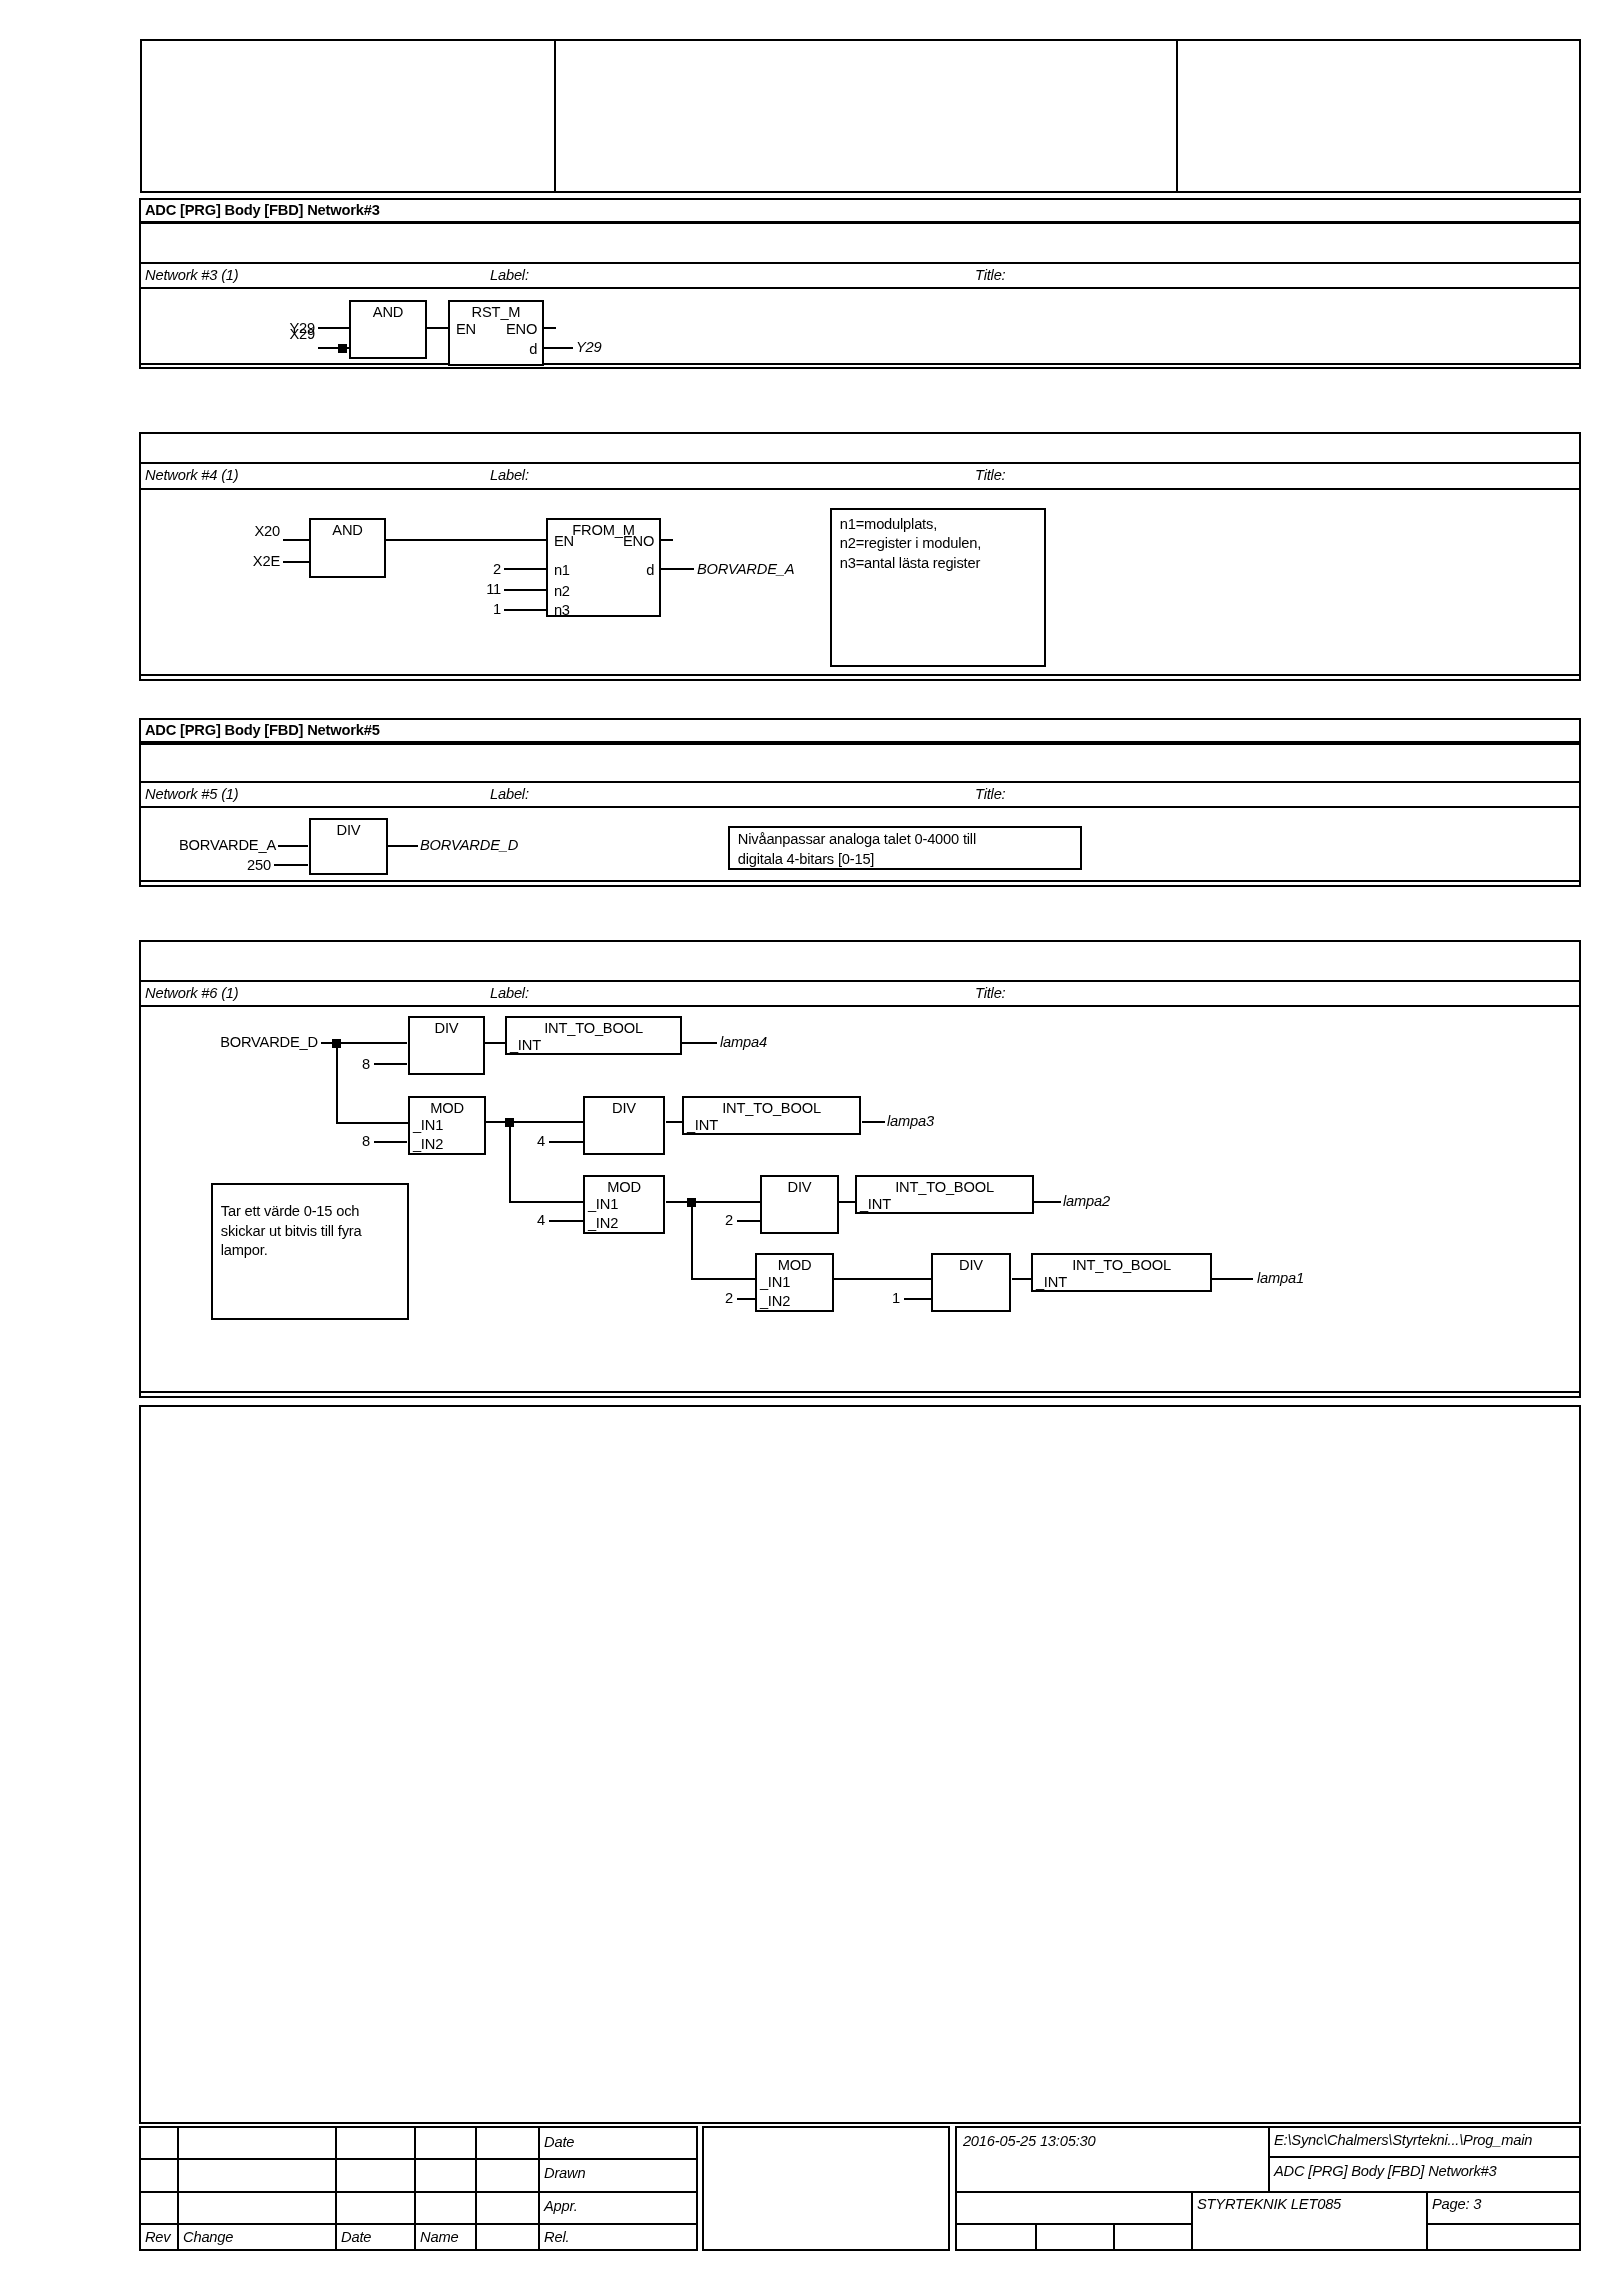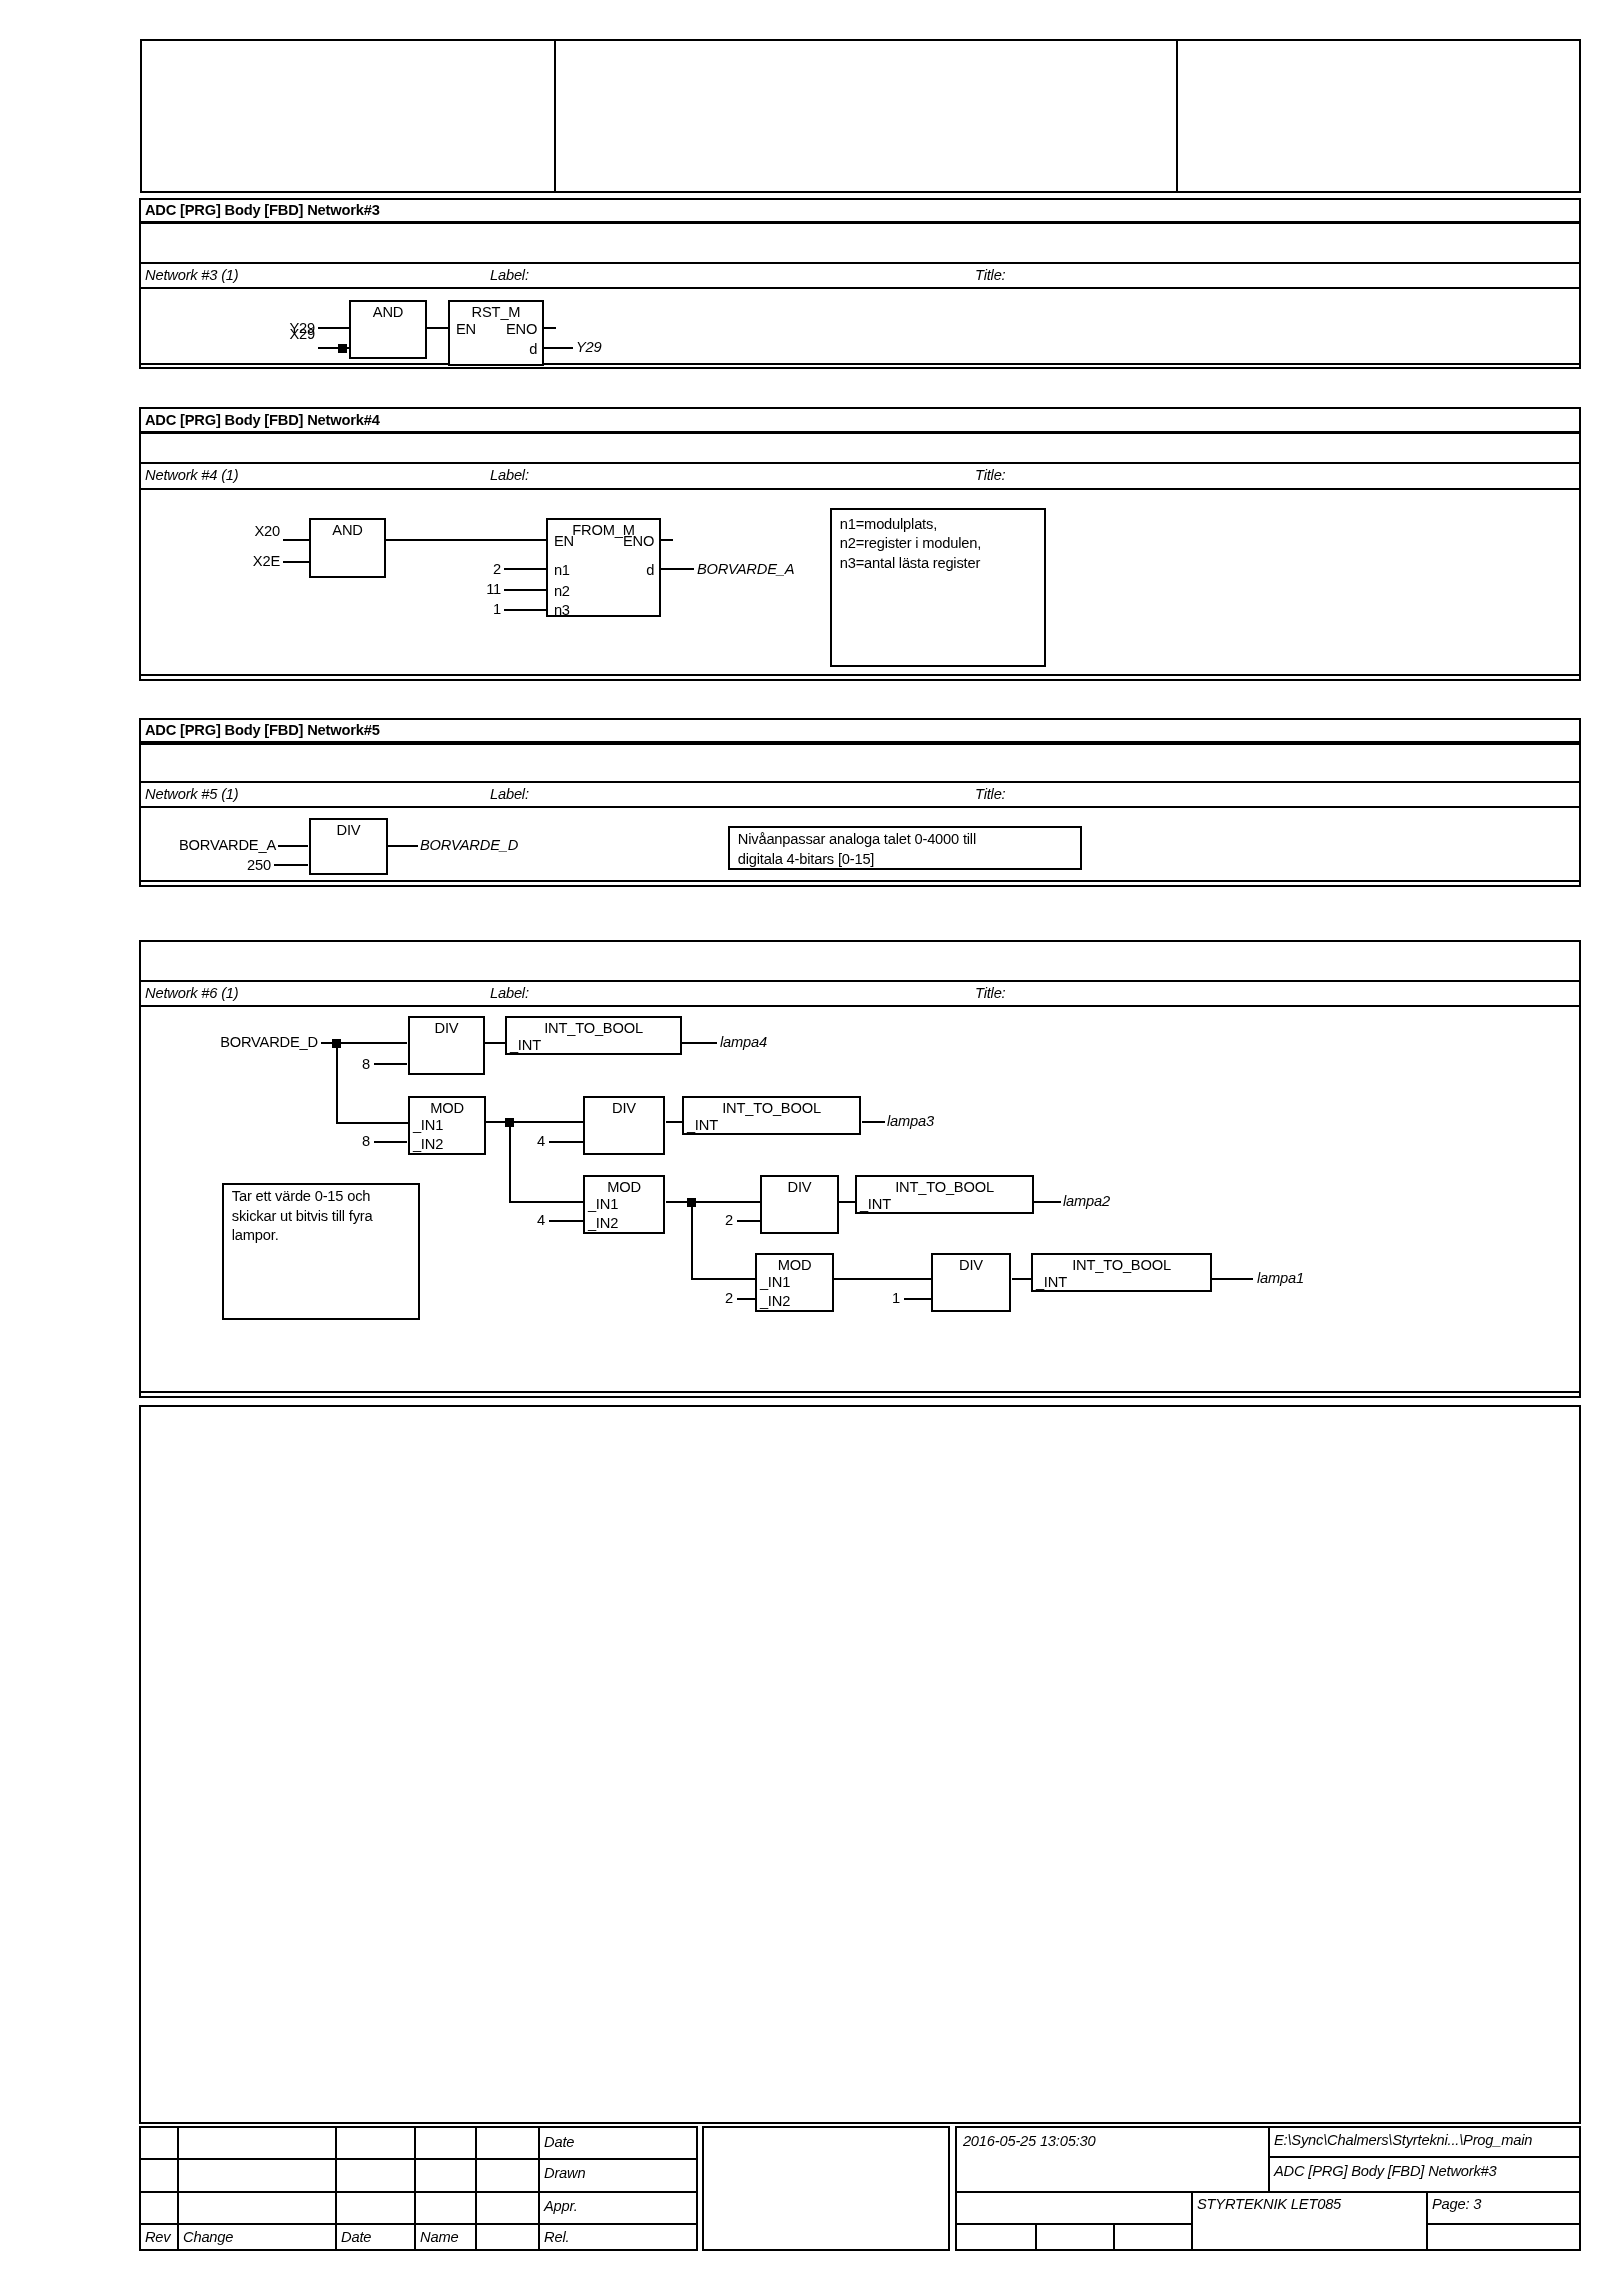--- a/index.html
+++ b/index.html
@@ -50,23 +50,20 @@
     <span class="bt">AND</span>
   </div>
   <div class="blk" style="left:448px;top:300px;width:96px;height:66px">
     <span class="bt">RST_M</span>
     <span class="pp" style="left:5.9px;top:18.6px">EN</span>
     <span class="pp" style="right:4.9px;top:18.6px">ENO</span>
     <span class="pp" style="right:4.9px;top:39px">d</span>
   </div>
   <div class="txt" style="left:576px;top:339px">Y29</div>
 
-  <div class="bar" style="left:139px;top:407px;width:1442px;height:25.5px">
-    <span>ADC [PRG] Body [FBD] Network#4</span>
-  </div>
   <div class="box" style="left:139px;top:432px;width:1442px;height:249px"></div>
   <div class="nh" style="left:139px;top:462px;width:1442px;height:28px"></div>
   <div class="txt" style="left:145px;top:467px">Network #4 (1)</div>
   <div class="txt" style="left:490px;top:467px">Label:</div>
   <div class="txt" style="left:975px;top:467px">Title:</div>
   <div class="hl" style="left:141px;top:674px;width:1438px"></div>
 
   <div class="txtr" style="left:231px;top:523px;width:49px">X20</div>
   <div class="txtr" style="left:231px;top:553px;width:49px">X2E</div>
   <div class="blk" style="left:309px;top:518px;width:77px;height:60px">
@@ -168,21 +165,21 @@
   <div class="blk" style="left:931px;top:1253px;width:80px;height:59px">
     <span class="bt">DIV</span>
   </div>
   <div class="txtr" style="left:861px;top:1290px;width:39px">1</div>
   <div class="blk" style="left:1031px;top:1253px;width:181px;height:39px">
     <span class="bt">INT_TO_BOOL</span>
     <span class="pp" style="left:2.9px;top:18.6px">_INT</span>
   </div>
   <div class="txt" style="left:1257px;top:1270px">lampa1</div>
 
-  <div class="cmt" style="left:222px;top:1183px;width:198px;height:137px;padding-top:2px">Tar ett värde 0-15 och
+  <div class="cmt" style="left:211px;top:1183px;width:198px;height:137px;padding-top:17px">Tar ett värde 0-15 och
 skickar ut bitvis till fyra
 lampor.</div>
 
   <div class="box" style="left:139px;top:1405px;width:1442px;height:719px"></div>
 
   <div class="box" style="left:139px;top:2126px;width:559px;height:125px">
     <div class="cell-line" style="left:0;top:30px;width:555px;height:2px"></div>
     <div class="cell-line" style="left:0;top:63px;width:555px;height:2px"></div>
     <div class="cell-line" style="left:0;top:95px;width:555px;height:2px"></div>
     <div class="cell-line" style="left:36px;top:0;width:2px;height:122px"></div>

